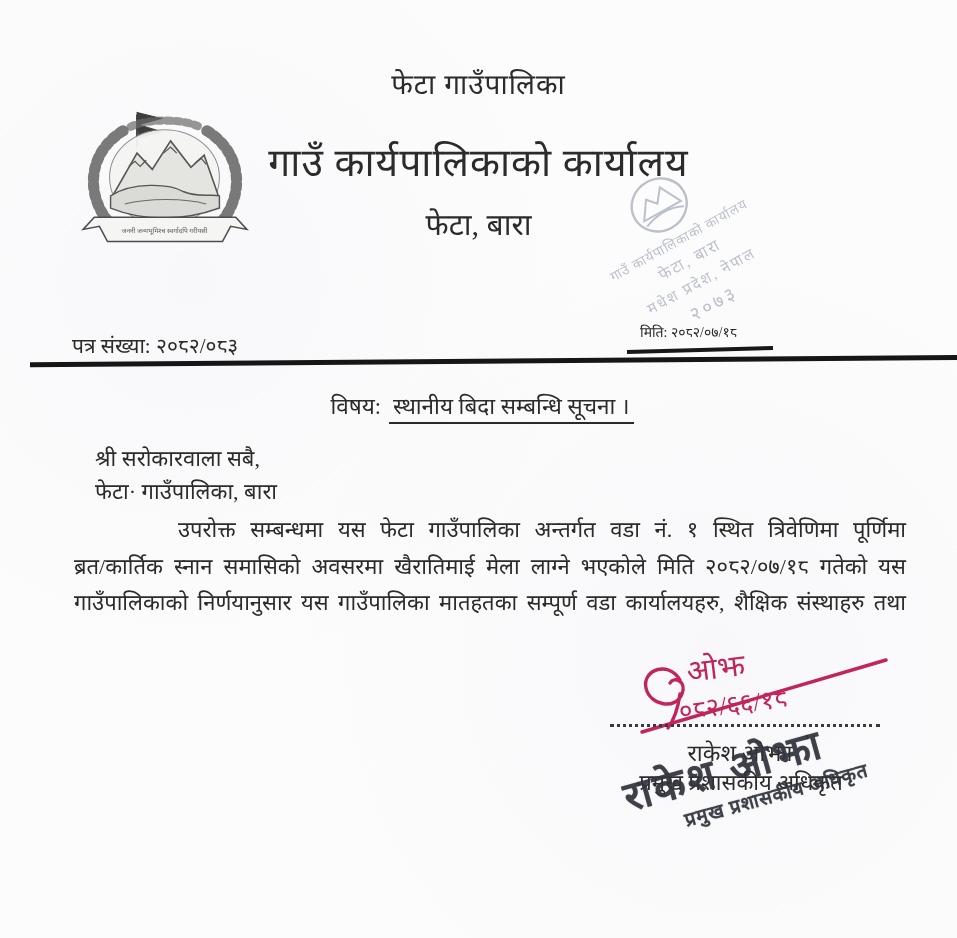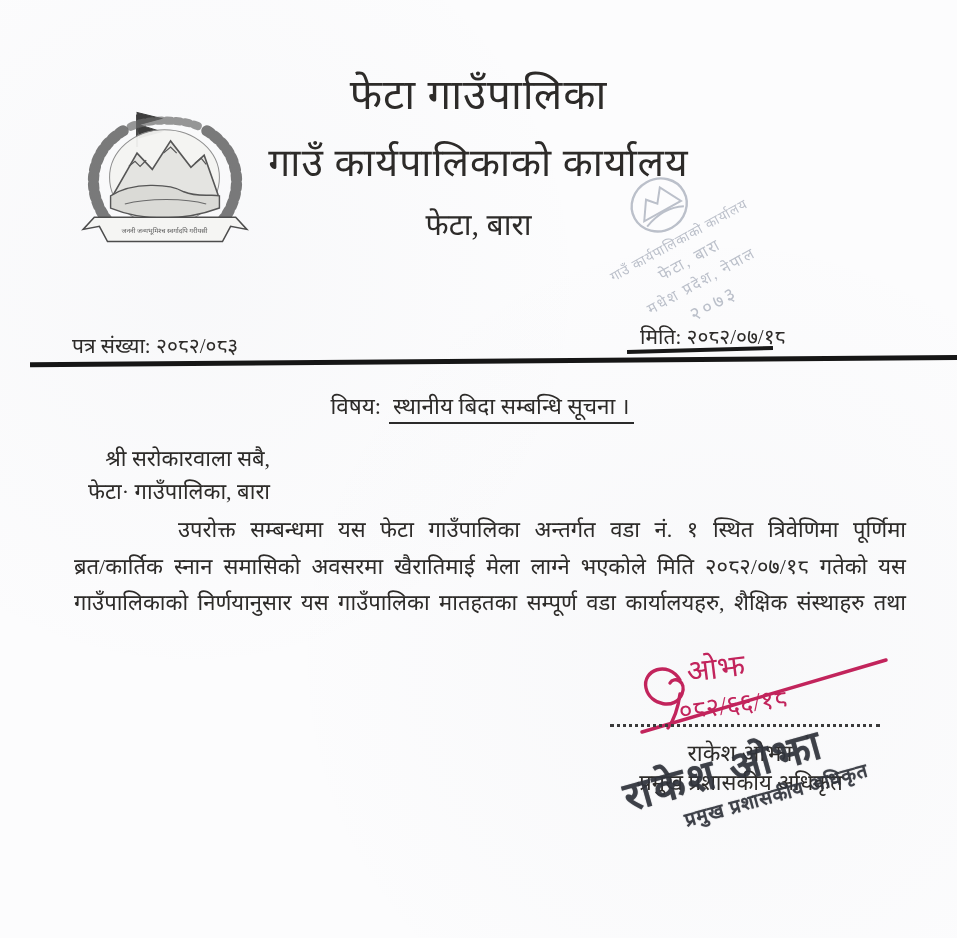--- a/index.html
+++ b/index.html
@@ -11,21 +11,21 @@
       radial-gradient(circle at 20% 30%, rgba(120,130,150,0.03), transparent 40%),
       radial-gradient(circle at 75% 70%, rgba(120,130,150,0.03), transparent 45%);
     overflow:hidden;
     font-family:"Liberation Serif", serif;
     color:#2d2b29;
   }
   .abs{position:absolute;}
   .ctr{left:0;right:0;text-align:center;}
 
   
-  .org-name{top:64px;font-size:42px;letter-spacing:1px;}
+  .org-name{top:64px;font-size:28px;letter-spacing:1px;}
   .office-name{top:134px;font-size:39px;letter-spacing:1px;}
   .place-line{top:203px;font-size:30px;}
   .province-line{top:247px;font-size:27px;}
   .established-line{top:286px;font-size:27px;}
 
   
   .emblem{left:76px;top:102px;width:178px;height:148px;}
 
   
   .faint-stamp{
@@ -37,30 +37,30 @@
     pointer-events:none;
   }
   .faint-stamp .st-logo{display:block;margin:0 auto 2px auto;}
   .faint-stamp .st1{font-size:13.5px;letter-spacing:1px;}
   .faint-stamp .st2{font-size:16px;letter-spacing:2px;margin-top:2px;}
   .faint-stamp .st3{font-size:15px;letter-spacing:2px;margin-top:3px;}
   .faint-stamp .st4{font-size:19px;letter-spacing:3px;margin-top:3px;}
 
   
   .ref-line{left:72px;top:331px;font-size:21px;}
-  .date-line{left:640px;top:322px;font-size:21px;}
+  .date-line{left:640px;top:322px;font-size:14px;}
   .date-underline{left:627px;top:348px;width:146px;height:4px;background:#181818;transform:rotate(-1.6deg);}
   .rule-thick{left:30px;top:355px;width:927px;height:5px;background:#161616;transform:rotate(-0.45deg);transform-origin:right center;}
 
   
   .subject{top:390px;font-size:22.5px;margin-left:7px;}
   .subject .subj-text{border-bottom:2px solid #2b2b2b;padding:0 4px 3px 4px;margin-left:8px;}
 
   
-  .recipient{left:88px;top:442px;font-size:22px;line-height:33px;text-align:right;}
+  .recipient{left:95px;top:442px;font-size:22px;line-height:33px;}
 
   
   .body-text{left:74px;top:512px;width:832px;font-size:22px;line-height:36.5px;}
   .body-text .jline{text-align:justify;text-align-last:justify;}
   .body-text .first{padding-left:104px;}
   .body-text .last{text-align:left;}
 
   
   .sig-svg{left:634px;top:648px;width:272px;height:92px;}
   .sig-dots{left:610px;top:700px;width:270px;height:24px;border-bottom:3px dotted #3a3a3a;}

